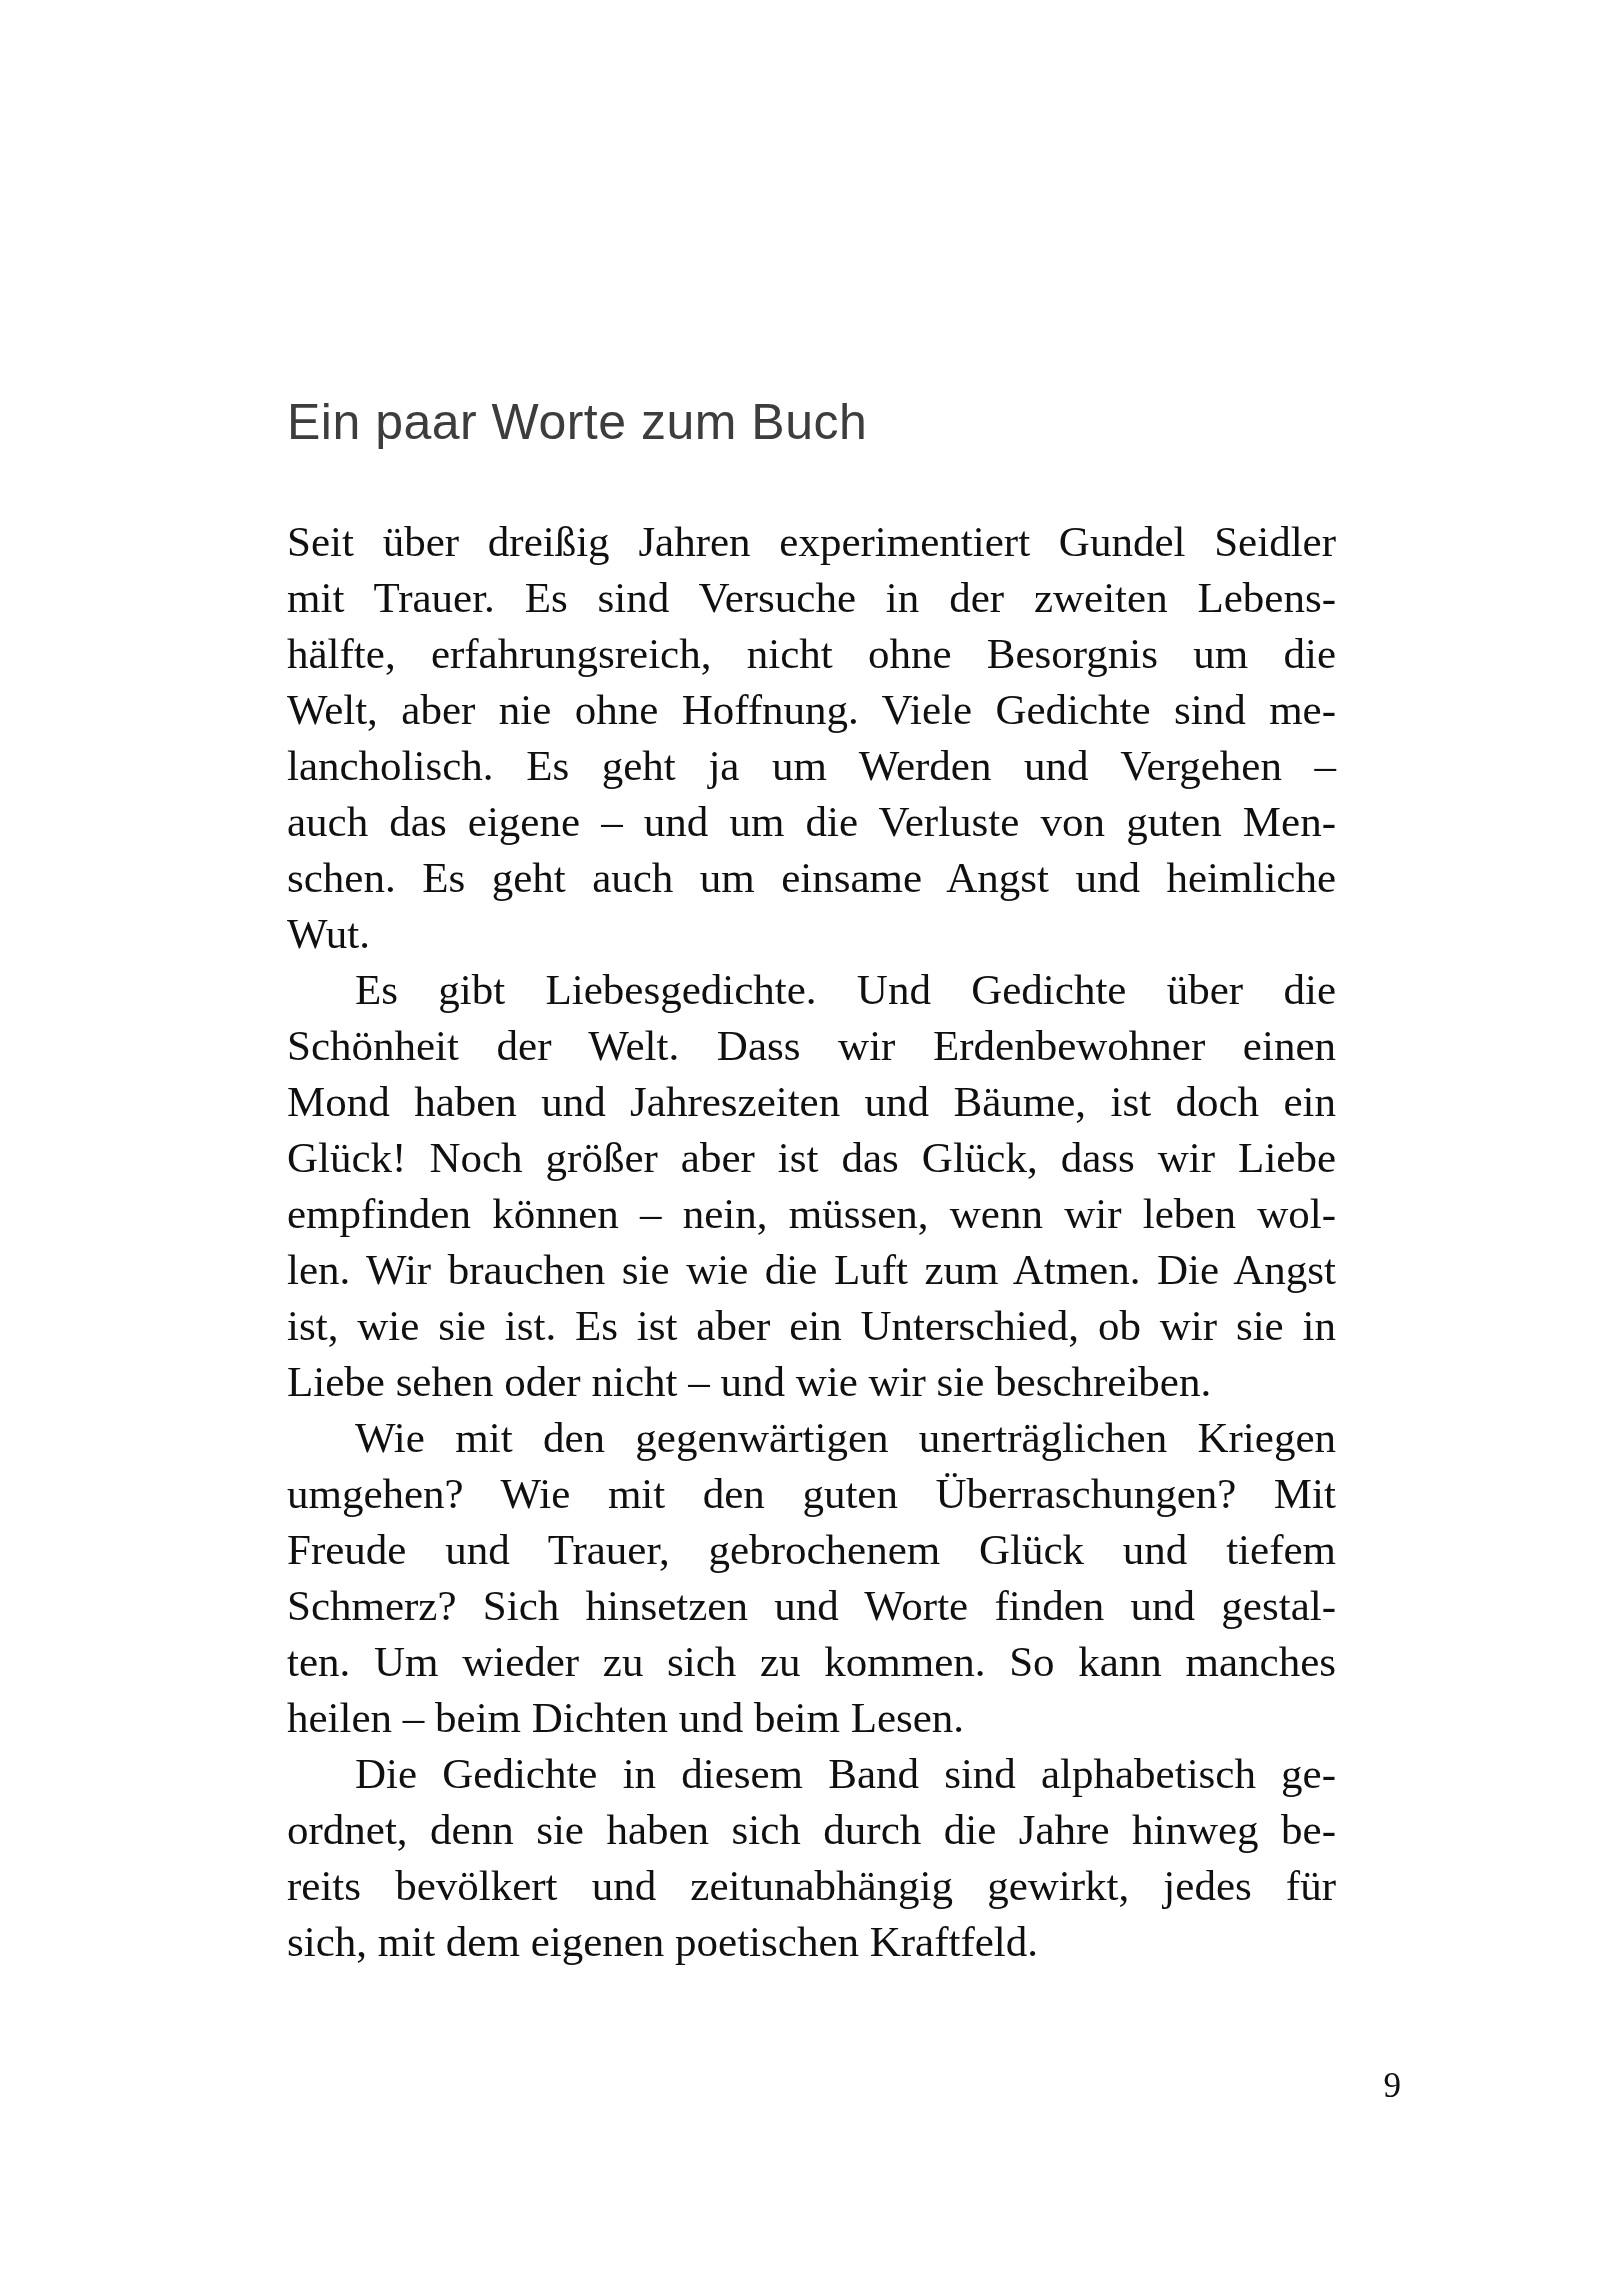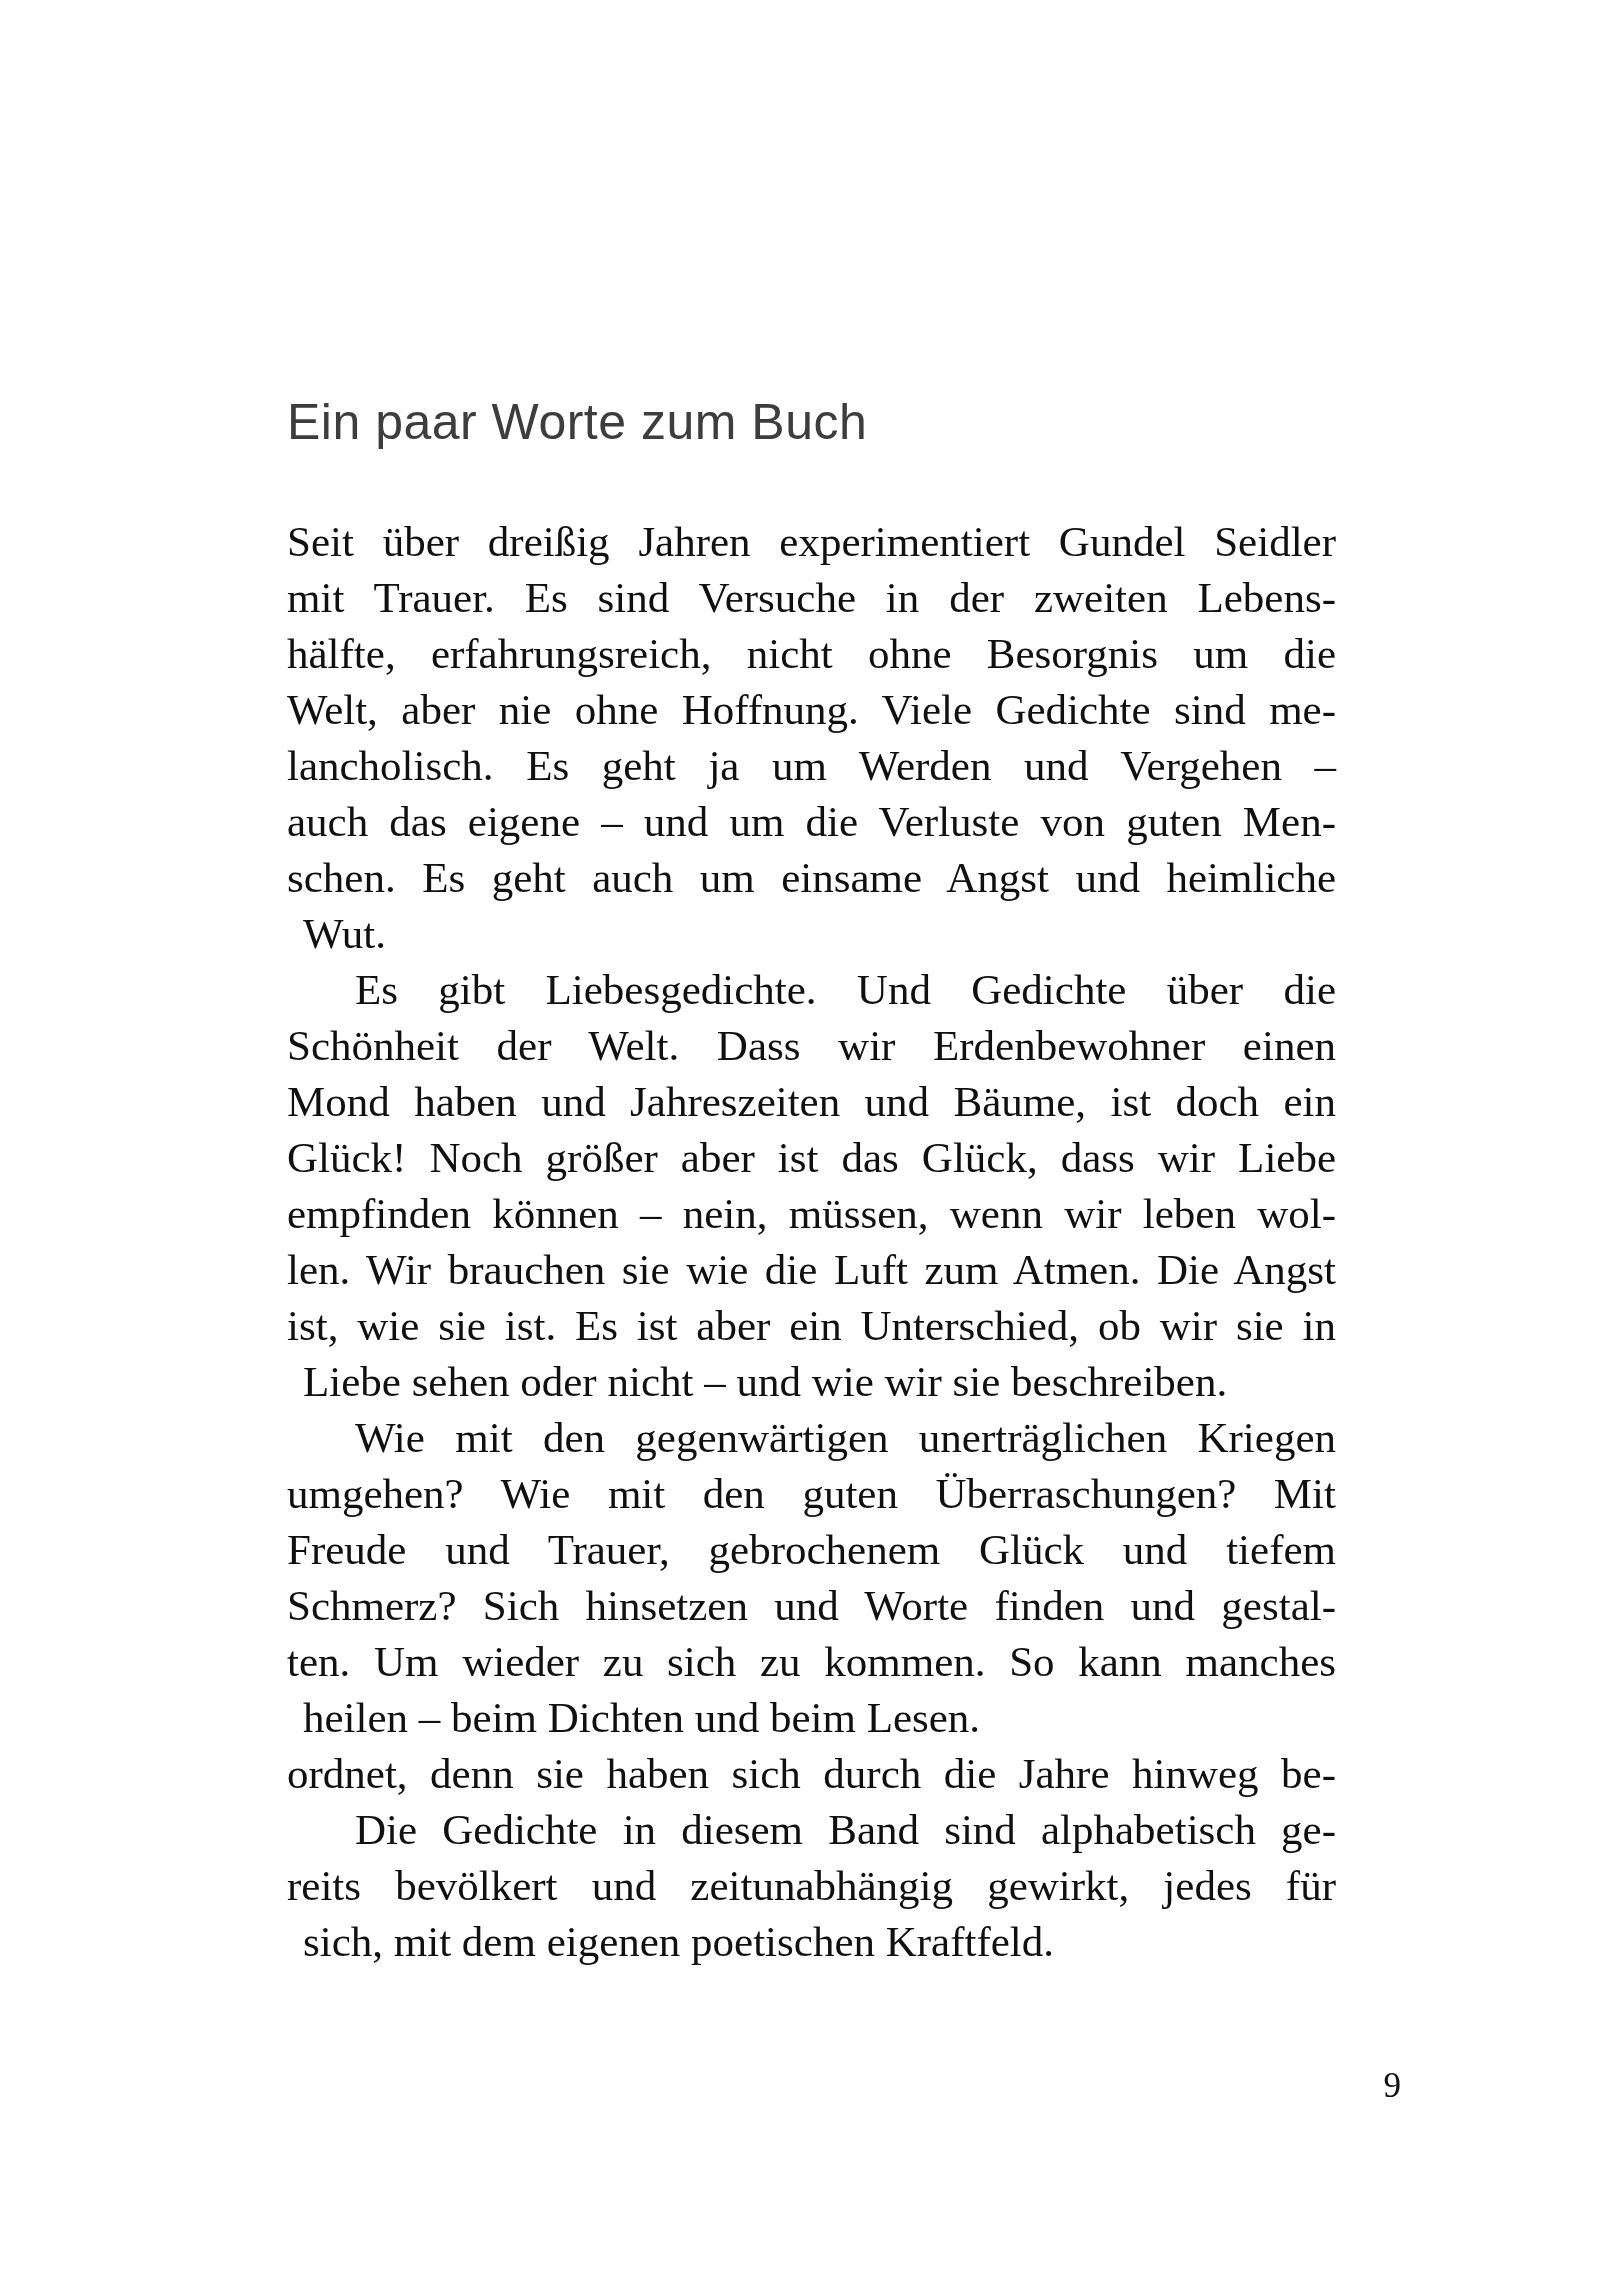--- a/index.html
+++ b/index.html
@@ -33,21 +33,20 @@
     font-size:43px;
     line-height:56px;
     color:var(--body-ink);
   }
   .line{
     text-align:justify;
     text-align-last:justify;
   }
   .line.last{
     text-align-last:left;
-    margin-left:16px;
   }
   .line.indent{
     text-indent:68px;
   }
   .folio{
     position:absolute;
     top:2066px;
     right:217px;
     font-size:35px;
     line-height:40px;
@@ -77,21 +76,21 @@
       <div class="line">empfinden können – nein, müssen, wenn wir leben wol-</div>
       <div class="line">len. Wir brauchen sie wie die Luft zum Atmen. Die Angst</div>
       <div class="line">ist, wie sie ist. Es ist aber ein Unterschied, ob wir sie in</div>
       <div class="line last">Liebe sehen oder nicht – und wie wir sie beschreiben.</div>
       <div class="line indent">Wie mit den gegenwärtigen unerträglichen Kriegen</div>
       <div class="line">umgehen? Wie mit den guten Überraschungen? Mit</div>
       <div class="line">Freude und Trauer, gebrochenem Glück und tiefem</div>
       <div class="line">Schmerz? Sich hinsetzen und Worte finden und gestal-</div>
       <div class="line">ten. Um wieder zu sich zu kommen. So kann manches</div>
       <div class="line last">heilen – beim Dichten und beim Lesen.</div>
+      <div class="line indent">Die Gedichte in diesem Band sind alphabetisch ge-</div>
       <div class="line">ordnet, denn sie haben sich durch die Jahre hinweg be-</div>
-      <div class="line indent">Die Gedichte in diesem Band sind alphabetisch ge-</div>
       <div class="line">reits bevölkert und zeitunabhängig gewirkt, jedes für</div>
       <div class="line last">sich, mit dem eigenen poetischen Kraftfeld.</div>
     </div>
 
   <div class="folio">9</div>
 </div>
 
 
 </body></html>

